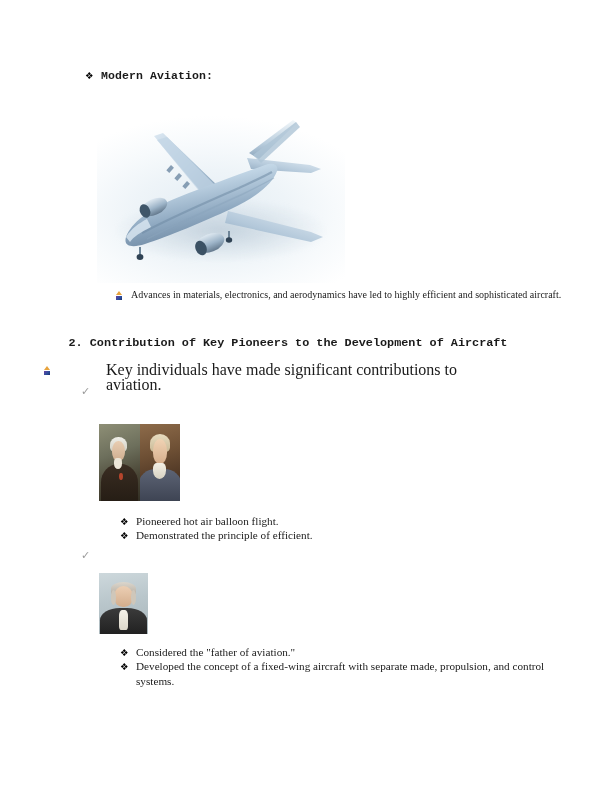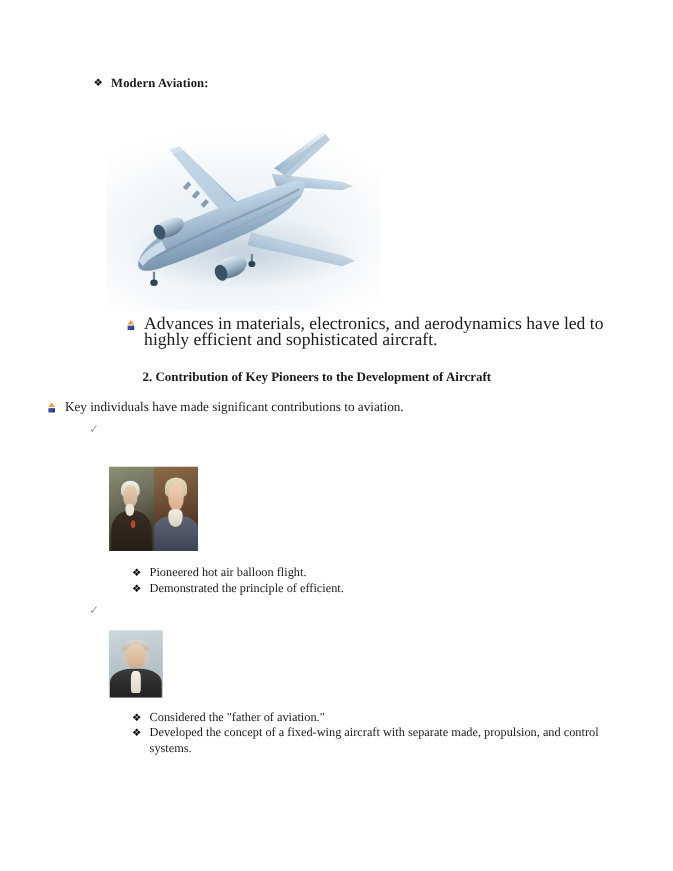--- a/index.html
+++ b/index.html
@@ -69,20 +69,21 @@
     position: absolute;
     left: 2px;
     top: 7.5px;
     width: 6.4px;
     height: 4.2px;
     background: linear-gradient(135deg, #6b3fa0 0%, #2d4f9e 55%, #1b2f6e 100%);
   }
 
   .heading-bold {
     font-weight: bold;
+    font-family: Liberation Mono, monospace;
   }
 
   
   .aircraft-photo {
     position: absolute;
     left: 97px;
     top: 103px;
     width: 248px;
     height: 180px;
     background:
@@ -305,33 +306,33 @@
       <ellipse cx="132" cy="137" rx="3.2" ry="2.8" fill="#2f4254"></ellipse>
 
       <g fill="#7c95ad" opacity="0.9">
         <rect x="74" y="62" width="4" height="7" transform="rotate(42 74 62)"></rect>
         <rect x="82" y="70" width="4" height="7" transform="rotate(42 82 70)"></rect>
         <rect x="90" y="78" width="4" height="7" transform="rotate(42 90 78)"></rect>
       </g>
     </svg>
   </div>
 
-  <div class="block line" style="left:114px; top:288px; width:450px; font-size:16px; line-height:14.6px;">
+  <div class="block line" style="left:114px; top:288px; width:450px; font-size:10px; line-height:14.6px;">
     <span class="bullet b-deco">
       <span class="g1"></span>
         <span class="g2"></span>
     </span>
     <span class="txt">Advances in materials, electronics, and aerodynamics have led to highly efficient and sophisticated aircraft.</span>
   </div>
 
   <div class="block" style="left:28px; top:334px; width:520px; font-size:11.8px; line-height:16px;text-align:center;">
     <span class="heading-bold">2. Contribution of Key Pioneers to the Development of Aircraft</span>
   </div>
 
-  <div class="block line" style="left:42px; top:363px; width:470px; font-size:12px; line-height:14.6px;">
+  <div class="block line" style="left:42px; top:363px; width:470px; font-size:16px; line-height:14.6px;gap:47px;">
     <span class="bullet b-deco">
       <span class="g1"></span>
         <span class="g2"></span>
     </span>
     <span class="txt">Key individuals have made significant contributions to aviation.</span>
   </div>
 
   <div class="block line" style="left:81px; top:383px; width:420px; font-size:11.2px; line-height:14.6px;">
     <span class="bullet b-check">✓</span>
   </div>

